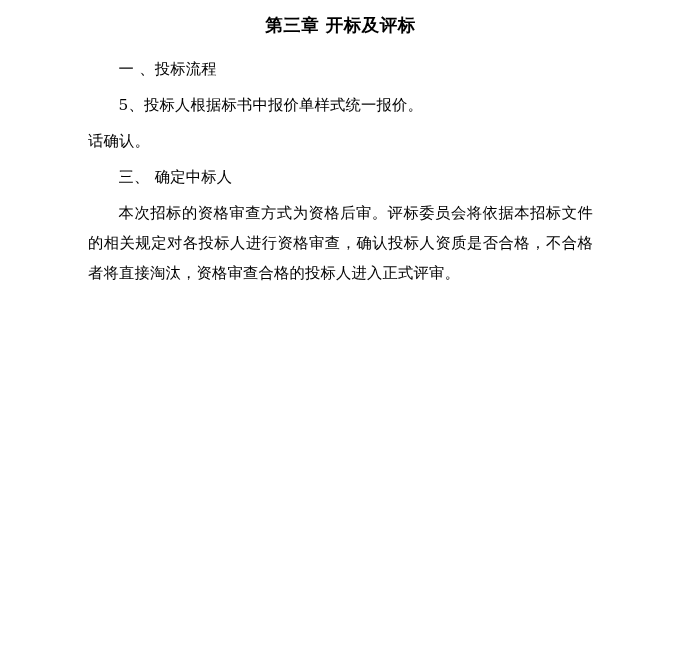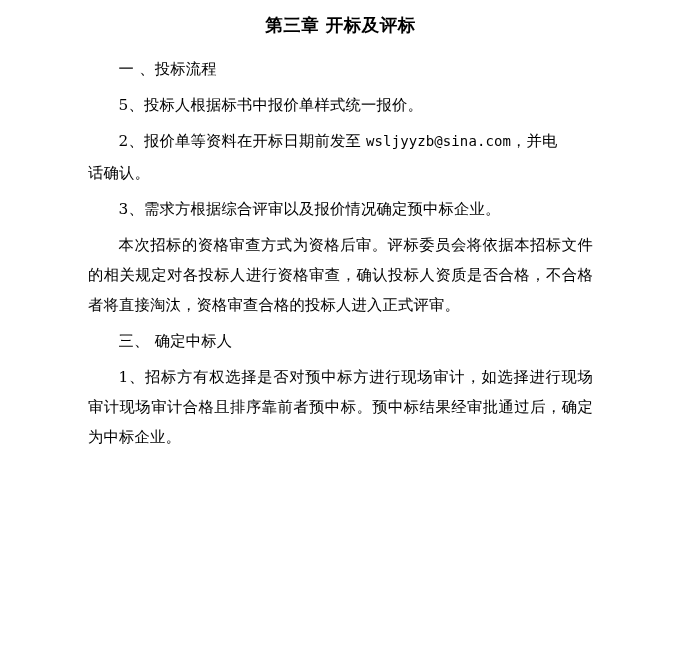--- a/index.html
+++ b/index.html
@@ -53,28 +53,25 @@
 <body>
 
 <div class="page">
 
   <div class="doc-title">第三章  开标及评标</div>
 
   <div class="para indent-2">一 、投标流程</div>
 
   <div class="para indent-2">5、投标人根据标书中报价单样式统一报价。</div>
 
-  <div class="para indent-2 block"><span>2、报价单等资料在开标日期前发至 </span><span class="mono">wsljyyzb@sina.com</span><span>，并电</span></div>
 
   <div class="para">话确认。</div>
 
-  <div class="para indent-2">3、需求方根据综合评审以及报价情况确定预中标企业。</div>
 
 
 
+  <div class="para indent-2">三、  确定中标人</div>
+
   <div class="para indent-2">本次招标的资格审查方式为资格后审。评标委员会将依据本招标文件的相关规定对各投标人进行资格审查，确认投标人资质是否合格，不合格者将直接淘汰，资格审查合格的投标人进入正式评审。</div>
 
-  <div class="para indent-2">三、  确定中标人</div>
-
-  <div class="para indent-2">1、招标方有权选择是否对预中标方进行现场审计，如选择进行现场审计现场审计合格且排序靠前者预中标。预中标结果经审批通过后，确定为中标企业。</div>
 
 
 </div>
 
 </body></html>

